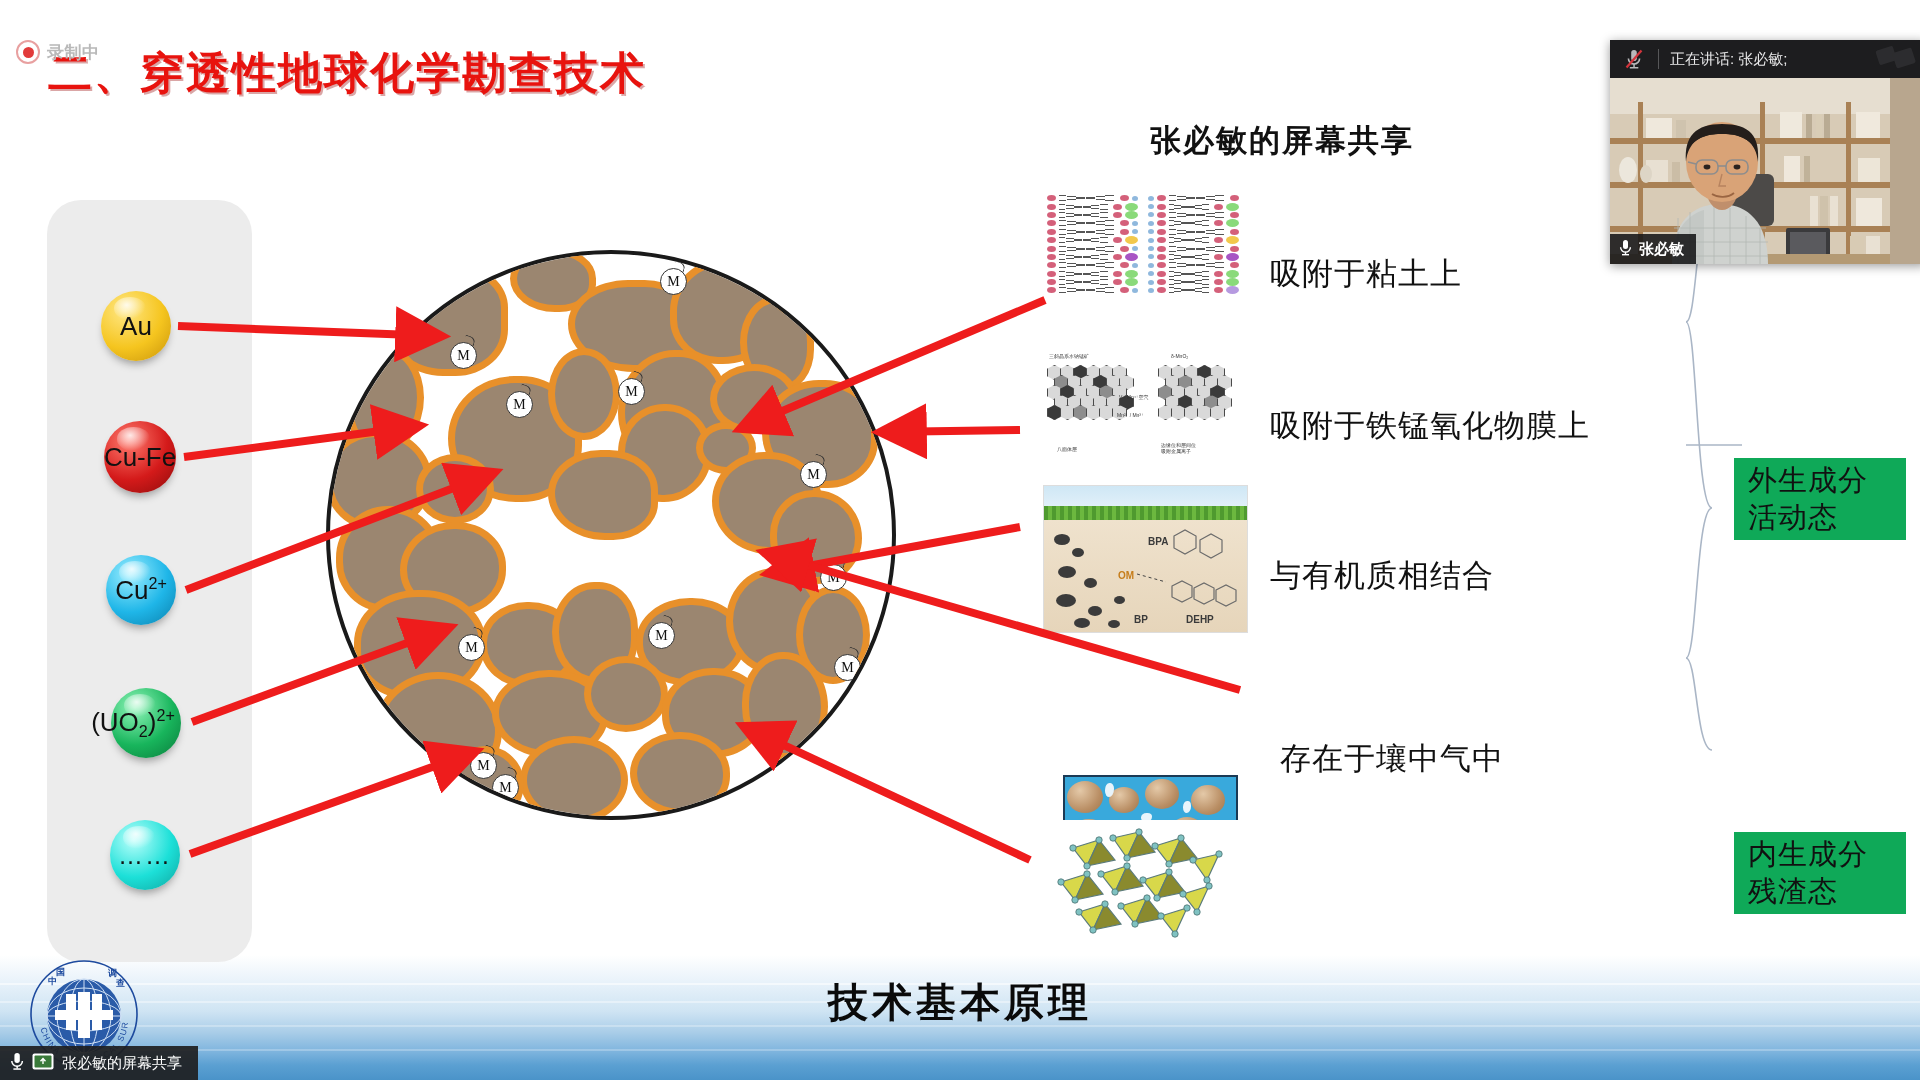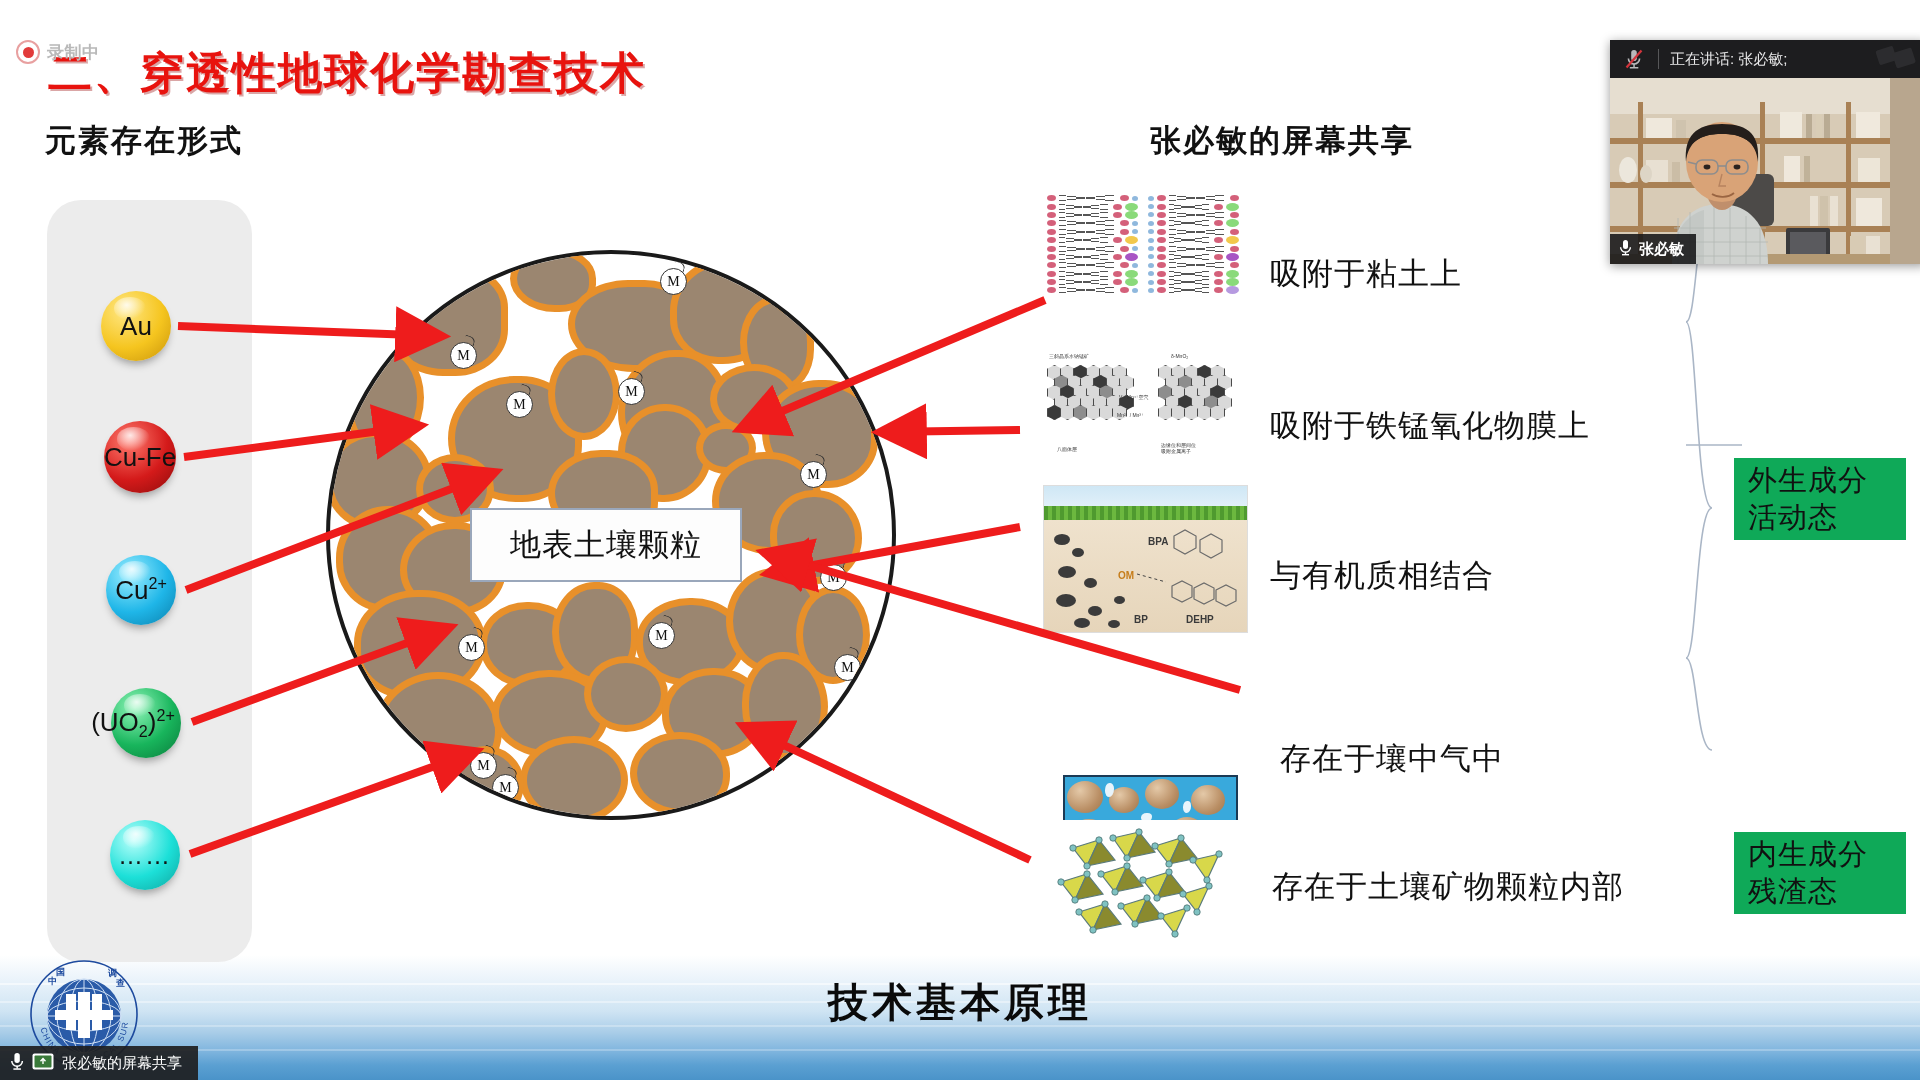--- a/index.html
+++ b/index.html
@@ -163,21 +163,20 @@
     </div>
 
     <div class="rec">
       <span class="rec-dot">
           <i></i>
         </span>
       <span class="rec-txt">录制中</span>
     </div>
 
     <div class="main-title">二、穿透性地球化学勘查技术</div>
-    <div class="sub-left">元素存在形式</div>
     <div class="sub-right">张必敏的屏幕共享</div>
     <div class="bottom-title">技术基本原理</div>
 
     <div class="left-panel"></div>
 
     <div class="sphere" style="left:101px;top:291px;width:70px;height:70px;background:radial-gradient(circle at 34% 28%,#ffe784,#f5c51f 55%,#c8930a 100%);">
       <span class="lbl">Au</span>
     </div>
 
     <div class="sphere" style="left:104px;top:421px;width:72px;height:72px;background:radial-gradient(circle at 34% 28%,#ff7b6e,#d41a1a 55%,#8c0c0c 100%);">
@@ -267,23 +266,20 @@
           <span>M</span>
         </div>
       <div class="mmark" style="left:162px;top:520px;">
           <span>M</span>
         </div>
       <div class="mmark" style="left:504px;top:400px;">
           <span>M</span>
         </div>
     </div>
 
-    <div class="center-box">
-      <span>地表土壤颗粒</span>
-    </div>
 
     <svg id="arrows">
       <defs>
         <marker id="ah" markerWidth="7" markerHeight="7" refX="5.6" refY="3.5" orient="auto">
           <path d="M0,0 L7,3.5 L0,7 Z" fill="#ee1c1c"></path>
         </marker>
       </defs>
       <g stroke="#ee1c1c" stroke-width="8" fill="none" marker-end="url(#ah)">
 
         <line x1="178" y1="326" x2="440" y2="336"></line>
@@ -667,21 +663,20 @@
             <circle cx="50" cy="110" r="3.2"></circle>
           <circle cx="78" cy="86" r="3.2"></circle>
             <circle cx="104" cy="78" r="3.2"></circle>
             <circle cx="92" cy="104" r="3.2"></circle>
           <circle cx="118" cy="96" r="3.2"></circle>
             <circle cx="144" cy="88" r="3.2"></circle>
             <circle cx="132" cy="114" r="3.2"></circle>
         </g>
       </svg>
     </div>
-    <div class="thumb-caption" style="left:1272px;top:866px;">存在于土壤矿物颗粒内部</div>
 
     <svg width="140" height="560" style="position:absolute;left:1672px;top:200px;">
       <path d="M40,14 C24,14 25,132 14,132 C25,132 24,318 40,318
                M40,318 C24,318 25,468 14,468 C25,468 24,560 40,560" fill="none" stroke="#aab6c6" stroke-width="1.6" transform="translate(0,-10)"></path>
       <line x1="14" y1="245" x2="70" y2="245" stroke="#aab6c6" stroke-width="1.6"></line>
     </svg>
 
     <div class="green-box" style="left:1734px;top:832px;width:172px;height:82px;">
       <span>内生成分</span>
       <span>残渣态</span>

